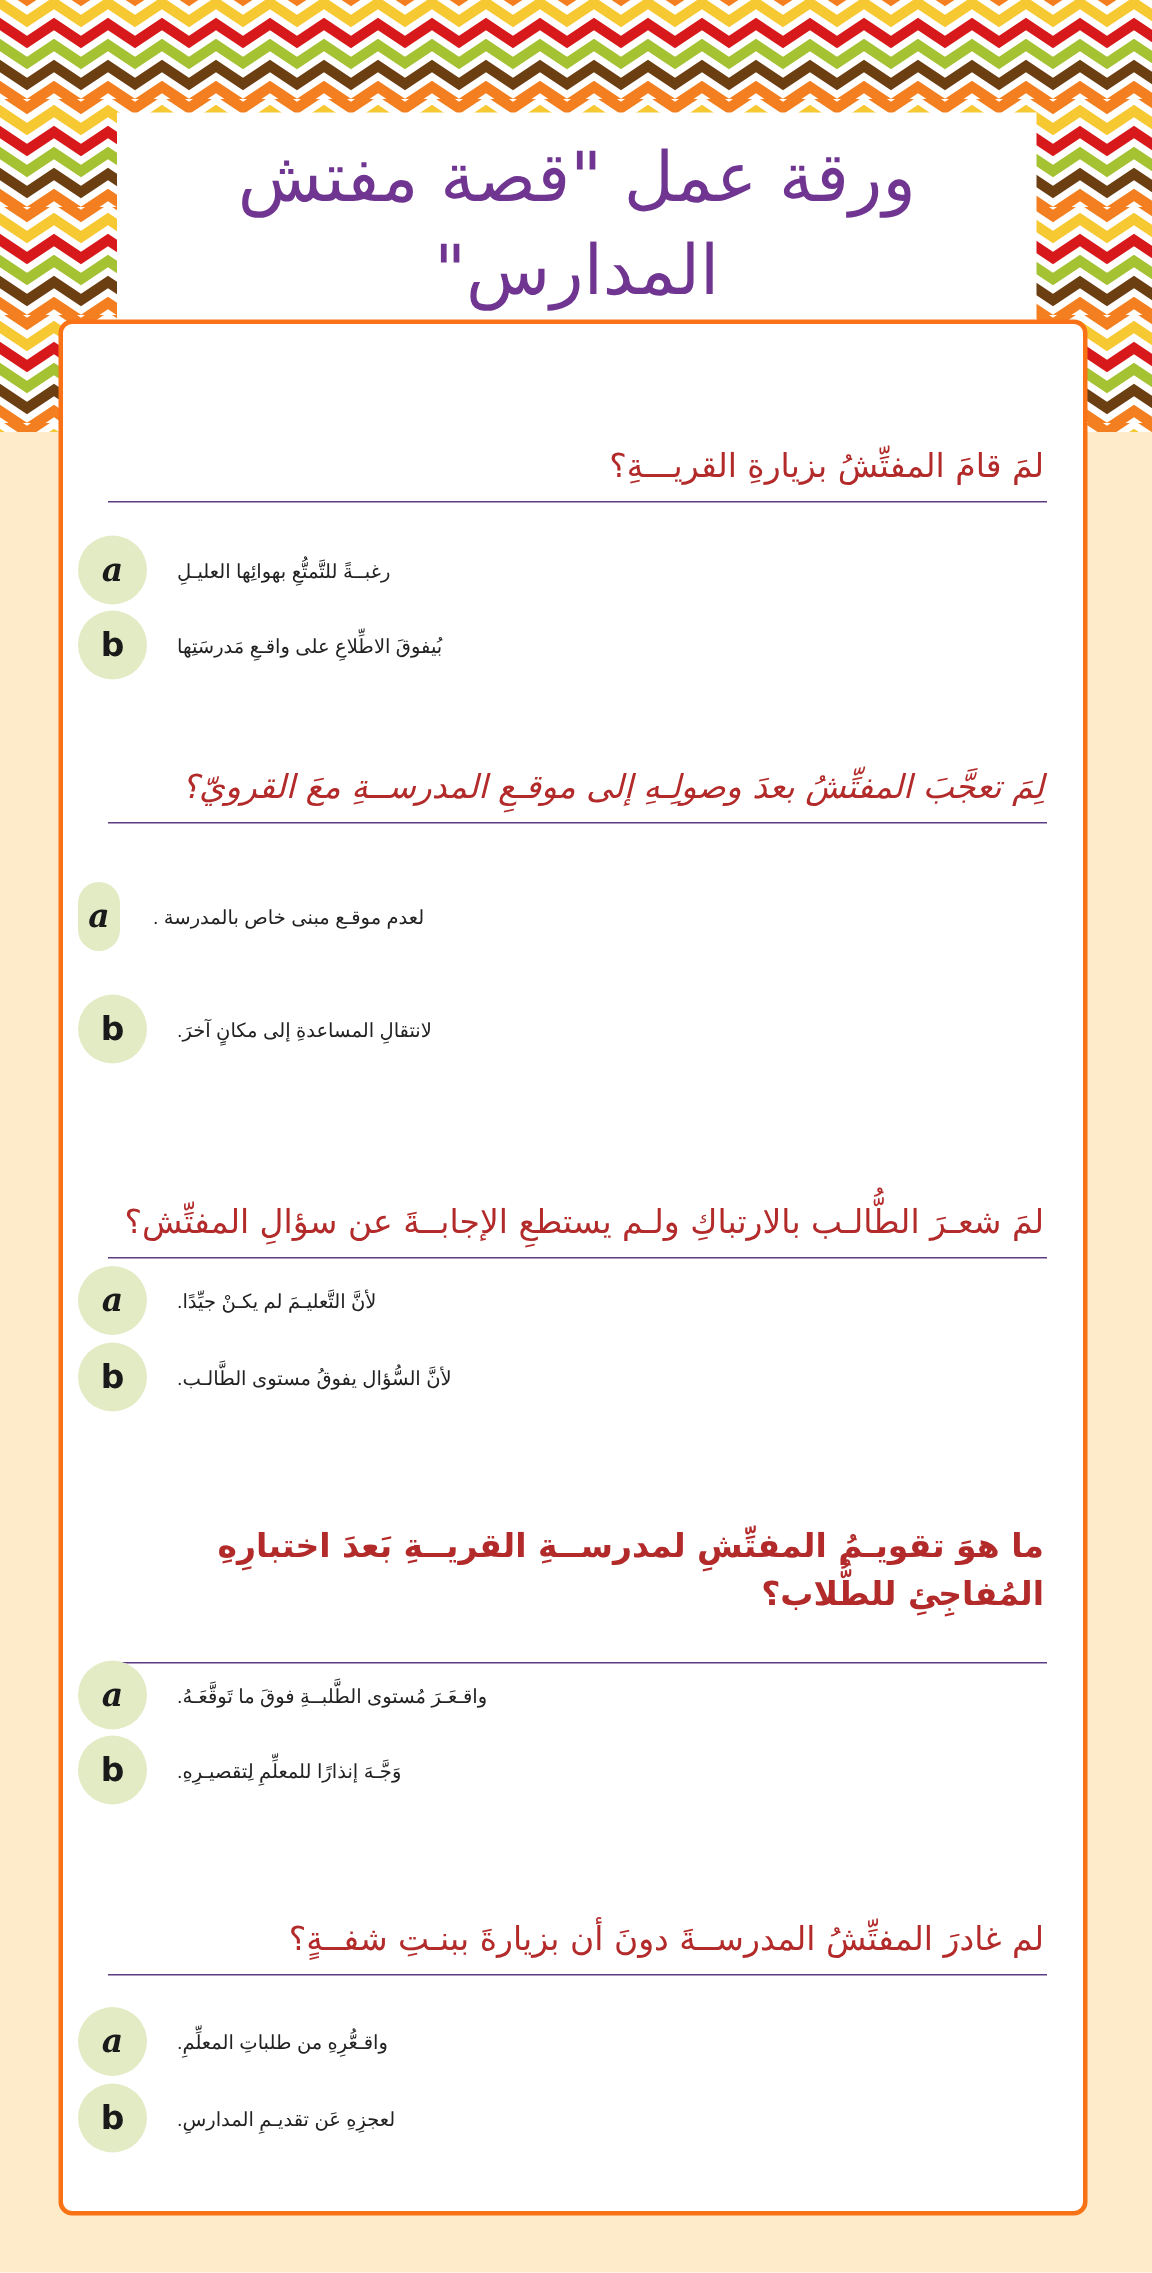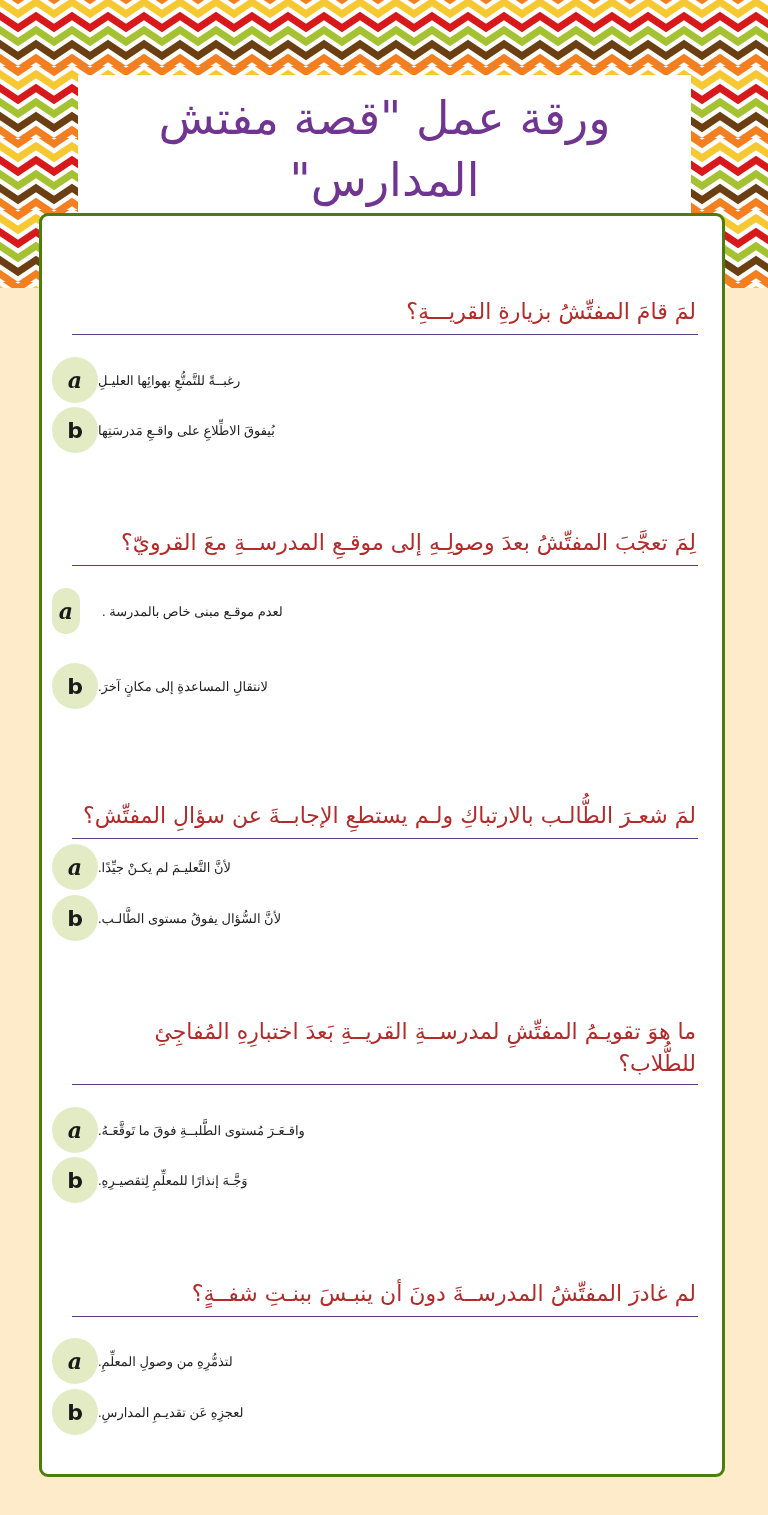--- a/index.html
+++ b/index.html
@@ -23,21 +23,21 @@
     direction: rtl;
     color: #6f3591;
     font-family: "DejaVu Sans", sans-serif;
     font-size: 46px; line-height: 62px;
     margin: 12px 40px 0 40px;
     font-weight: normal;
   }
   .card {
     position: absolute; left: 39px; top: 213px; width: 686px; height: 1264px;
     background: #ffffff;
-    border: 3px solid #4d7c0f;
+    border: 3px solid #f97316;
     border-radius: 9px;
     box-sizing: border-box;
   }
   .question {
     position: absolute; left: 30px; width: 626px;
   }
   .q-title {
     direction: rtl; text-align: right;
     color: #b32a2a;
     font-family: "DejaVu Sans", sans-serif;
@@ -54,21 +54,21 @@
     display: flex; align-items: center; justify-content: center;
     font-family: "DejaVu Serif", serif; font-style: italic;
     font-size: 22px; font-weight: bold; color: #1a1a1a;
     flex-shrink: 0;
   }
   .badge.b { font-style: normal; font-family: "DejaVu Sans", sans-serif; }
   .badge.tall { width: 28px; height: 46px; border-radius: 14px; }
   .opt-text {
     direction: rtl; color: #222;
     font-family: "Liberation Sans", sans-serif;
-    font-size: 13px; white-space: nowrap;
+    font-size: 13px; margin-left: 20px; white-space: nowrap;
   }
 </style>
 </head>
 <body>
 
 <div class="chevron-bg">
   <svg width="768" height="288" viewBox="0 0 768 288" xmlns="http://www.w3.org/2000/svg">
     <defs>
       <pattern id="chev" x="0" y="-6" width="36" height="72" patternUnits="userSpaceOnUse">
         <rect width="36" height="72" fill="#ffffff"></rect>
@@ -95,21 +95,21 @@
   </div>
   <div class="option" style="top:141px;">
     <div class="badge">a</div>
     <div class="opt-text">رغبــةً للتَّمتُّعِ بهوائِها العليـلِ</div>
   </div>
   <div class="option" style="top:191px;">
     <div class="badge b">b</div>
     <div class="opt-text">بُيفوقَ الاطِّلاعِ على واقـعِ مَدرسَتِها</div>
   </div>
 
-  <div class="question" style="top:311px;">
+  <div class="question" style="top:294px;font-style:italic;">
     <div class="q-title">لِمَ تعجَّبَ المفتِّشُ بعدَ وصولِـهِ إلى موقـعِ المدرســةِ معَ القرويّ؟</div>
   </div>
   <div class="option" style="top:372px;">
     <div class="badge tall">a</div>
     <div class="opt-text" style="margin-left:22px;">لعدم موقـع مبنى خاص بالمدرسة .</div>
   </div>
   <div class="option" style="top:447px;">
     <div class="badge b">b</div>
     <div class="opt-text">لانتقالِ المساعدةِ إلى مكانٍ آخرَ.</div>
   </div>
@@ -120,36 +120,36 @@
   <div class="option" style="top:628px;">
     <div class="badge">a</div>
     <div class="opt-text">لأنَّ التَّعليـمَ لم يكـنْ جيِّدًا.</div>
   </div>
   <div class="option" style="top:679px;">
     <div class="badge b">b</div>
     <div class="opt-text">لأنَّ السُّؤال يفوقُ مستوى الطَّالـب.</div>
   </div>
 
   <div class="question" style="top:800px;">
-    <div class="q-title" style="padding-left:60px; padding-bottom:4px;">ما هوَ تقويـمُ المفتِّشِ لمدرســةِ القريــةِ بَعدَ اختبارِهِ المُفاجِئِ للطُّلاب؟</div>
+    <div class="q-title" style="padding-left:60px; padding-bottom:28px;font-weight:bold;">ما هوَ تقويـمُ المفتِّشِ لمدرســةِ القريــةِ بَعدَ اختبارِهِ المُفاجِئِ للطُّلاب؟</div>
   </div>
   <div class="option" style="top:891px;">
     <div class="badge">a</div>
     <div class="opt-text">واقـعَـرَ مُستوى الطَّلبــةِ فوقَ ما تَوقَّعَـهُ.</div>
   </div>
   <div class="option" style="top:941px;">
     <div class="badge b">b</div>
     <div class="opt-text">وَجَّـهَ إنذارًا للمعلِّمِ لِتقصيـرِهِ.</div>
   </div>
 
   <div class="question" style="top:1062px;">
-    <div class="q-title">لم غادرَ المفتِّشُ المدرســةَ دونَ أن ينبـسَ ببنـتِ شفــةٍ؟</div>
+    <div class="q-title">لم غادرَ المفتِّشُ المدرســةَ دونَ أن بزيارةَ ببنـتِ شفــةٍ؟</div>
   </div>
   <div class="option" style="top:1122px;">
     <div class="badge">a</div>
-    <div class="opt-text">لتذمُّرِهِ من وصولِ المعلِّمِ.</div>
+    <div class="opt-text">واقـعُّرِهِ من طلباتِ المعلِّمِ.</div>
   </div>
   <div class="option" style="top:1173px;">
     <div class="badge b">b</div>
     <div class="opt-text">لعجزِهِ عَن تقديـمِ المدارسِ.</div>
   </div>
 
 </div>
 
 </body></html>

